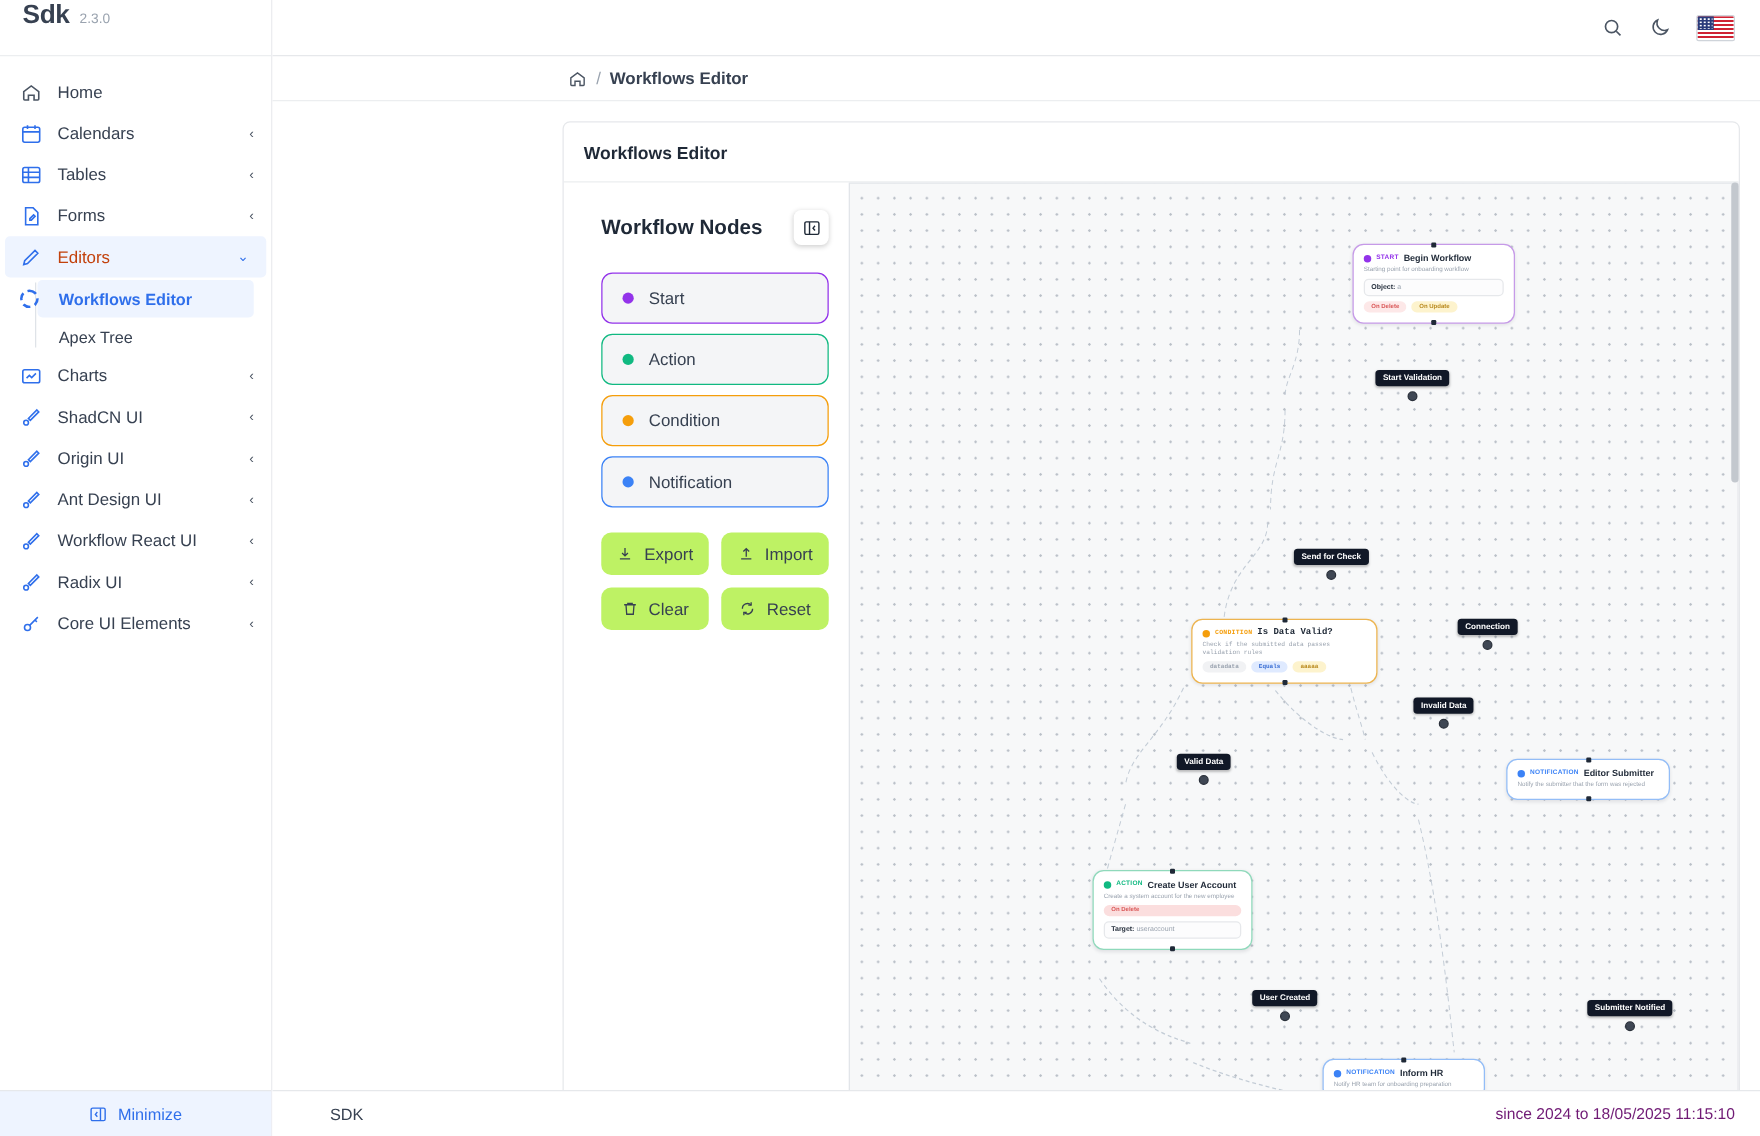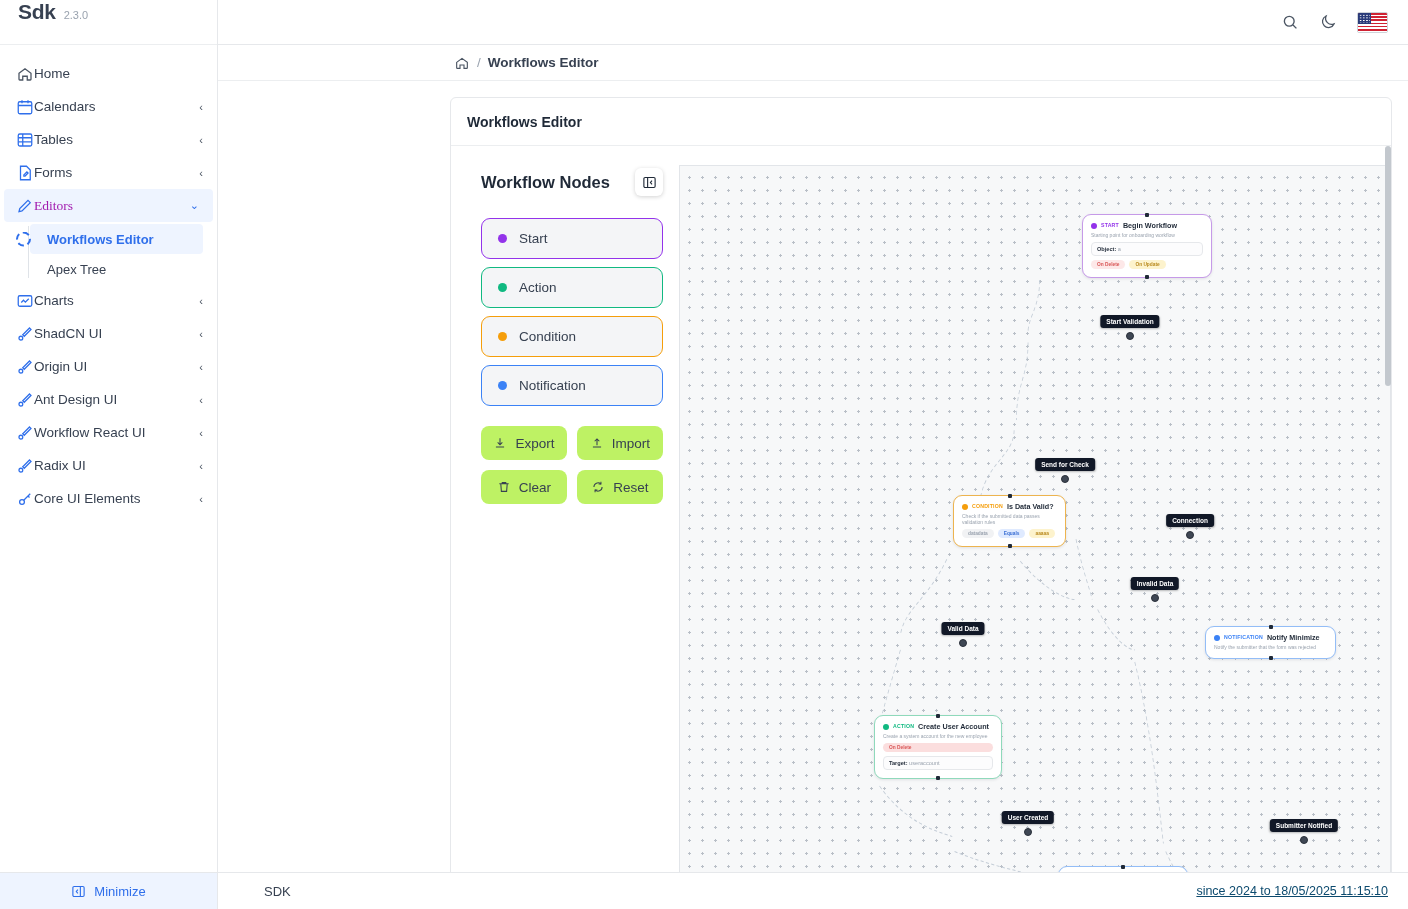--- a/index.html
+++ b/index.html
@@ -46,29 +46,29 @@
     position: absolute; left: 50%; bottom: -2px; transform: translateX(-50%);
     width: 22px; height: 9px; border-radius: 8px 8px 0 0; background: #3d4a5c;
   }
   .user-meta { flex: 1; line-height: 1.15; }
   .user-name { font-size: 13px; font-weight: 700; color: #1f2937; }
   .user-uid { font-size: 11px; color: #9aa3af; margin-top: 1px; }
   .chev-sm { color: #9aa3af; font-size: 11px; }
 
   .nav { padding-top: 12px; flex: 1; overflow: hidden; }
   .nav-item {
-    display: flex; align-items: center; 
+    display: flex; align-items: center; gap: 12px;
     height: 33px; padding: 0 14px 0 16px; font-size: 13.5px; color: #374151;
     cursor: pointer; position: relative;
   }
   .nav-item .ico { width: 18px; height: 18px; flex: 0 0 18px; display: block; }
   .nav-item .label { flex: 1; }
   .nav-item .caret { font-size: 11px; color: #4b5563; }
   .nav-item.active { background: #eef4ff; color: #2f6feb; border-radius: 4px; margin: 0 4px; padding-left: 12px; }
-  .nav-item.active .label { color: #a21caf; font-weight: 500; font-family: Liberation Serif, serif; }
+  .nav-item.active .label { color: #c2410c; font-weight: 500; }
   .nav-item.active .caret { color: #2f6feb; }
 
   .subnav { position: relative; padding-left: 30px; margin-top: 2px; }
   .subnav::before {
     content: ""; position: absolute; left: 28px; top: 2px; bottom: 6px;
     width: 1px; background: #dfe3e8;
   }
   .sub-item {
     height: 30px; display: flex; align-items: center; font-size: 13px;
     color: #374151; padding-left: 17px; cursor: pointer; position: relative;
@@ -154,21 +154,20 @@
   }
 
   
   .canvas-wrap { flex: 1; position: relative; min-width: 0; border-left: 0; }
   .canvas {
     position: absolute; inset: 0; left: 0; overflow: hidden;
     background-color: #f7f8f9;
     background-image: radial-gradient(#b9bfc7 1px, transparent 1.1px);
     background-size: 13px 13px; background-position: 3px 5px;
     border: 1px solid #e2e5e9;
-    margin-top: 19px;
   }
   .vscroll {
     position: absolute; right: 0; top: 0; width: 6px; height: 100%;
     background: transparent;
   }
   .vscroll .thumb { position: absolute; top: 0; left: 0; width: 6px; height: 240px;
     background: #c3c8ce; border-radius: 3px; }
 
   .node {
     position: absolute; border-radius: 9px; background: #fff;
@@ -210,21 +209,21 @@
   }
   .edge-svg { position: absolute; inset: 0; width: 100%; height: 100%; pointer-events: none; }
 
   
   .footer {
     position: absolute; left: 218px; right: 0; bottom: 0; height: 37px;
     border-top: 1px solid #e6e8eb; background: #fff;
     display: flex; align-items: center; justify-content: space-between;
     padding: 0 20px 0 46px; font-size: 13px; color: #374151;
   }
-  .footer .right { font-size: 12.5px; color: #0c4a6e; text-decoration: underline; }
+  .footer .right { font-size: 12.5px; color: #701a75; }
 </style>
 </head>
 <body>
 
 <div class="app">
 
   <aside class="sidebar">
     <div class="brand">
       <div class="brand-name">Sdk</div>
       <div class="brand-ver">2.3.0</div>
@@ -481,42 +480,42 @@
                   <span>a</span>
                 </div>
                 <div class="n-badges">
                   <span class="n-badge" style="background:#fde8e8;color:#d95757">On Delete</span>
                   <span class="n-badge" style="background:#fdf3cd;color:#b98a1f">On Update</span>
                 </div>
                 <div class="n-port bottom"></div>
               </div>
 
 
-              <div class="node" style="left:273px; top:329px; width:113px; border:1px solid #edb44f;">
+              <div class="node" style="left:273px; top:348px; width:149px; border:1px solid #edb44f;font-family:Liberation Mono, monospace;">
                 <div class="n-port top"></div>
                 <div class="n-head">
                   <span class="n-dot" style="background:#f59e0b"></span>
                   <span class="n-kind" style="color:#f59e0b">CONDITION</span>
                   <span class="n-title">Is Data Valid?</span>
                 </div>
                 <div class="n-desc">Check if the submitted data passes validation rules</div>
                 <div class="n-badges">
                   <span class="n-badge" style="background:#f1f2f4;color:#9aa3af">datadata</span>
                   <span class="n-badge" style="background:#dfeaff;color:#3b6fd4">Equals</span>
                   <span class="n-badge" style="background:#fdf3cd;color:#b98a1f">aaaaa</span>
                 </div>
                 <div class="n-port bottom"></div>
               </div>
 
               <div class="node" style="left:525px; top:460px; width:131px; border:1px solid #93bdf7;">
                 <div class="n-port top"></div>
                 <div class="n-head">
                   <span class="n-dot" style="background:#3b82f6"></span>
                   <span class="n-kind" style="color:#3b82f6">NOTIFICATION</span>
-                  <span class="n-title">Notify Minimize</span>
+                  <span class="n-title">Editor Submitter</span>
                 </div>
                 <div class="n-desc">Notify the submitter that the form was rejected</div>
                 <div class="n-port bottom"></div>
               </div>
 
               <div class="node" style="left:194px; top:549px; width:128px; border:1px solid #8fd9bb;">
                 <div class="n-port top"></div>
                 <div class="n-head">
                   <span class="n-dot" style="background:#10b981"></span>
                   <span class="n-kind" style="color:#10b981">ACTION</span>

